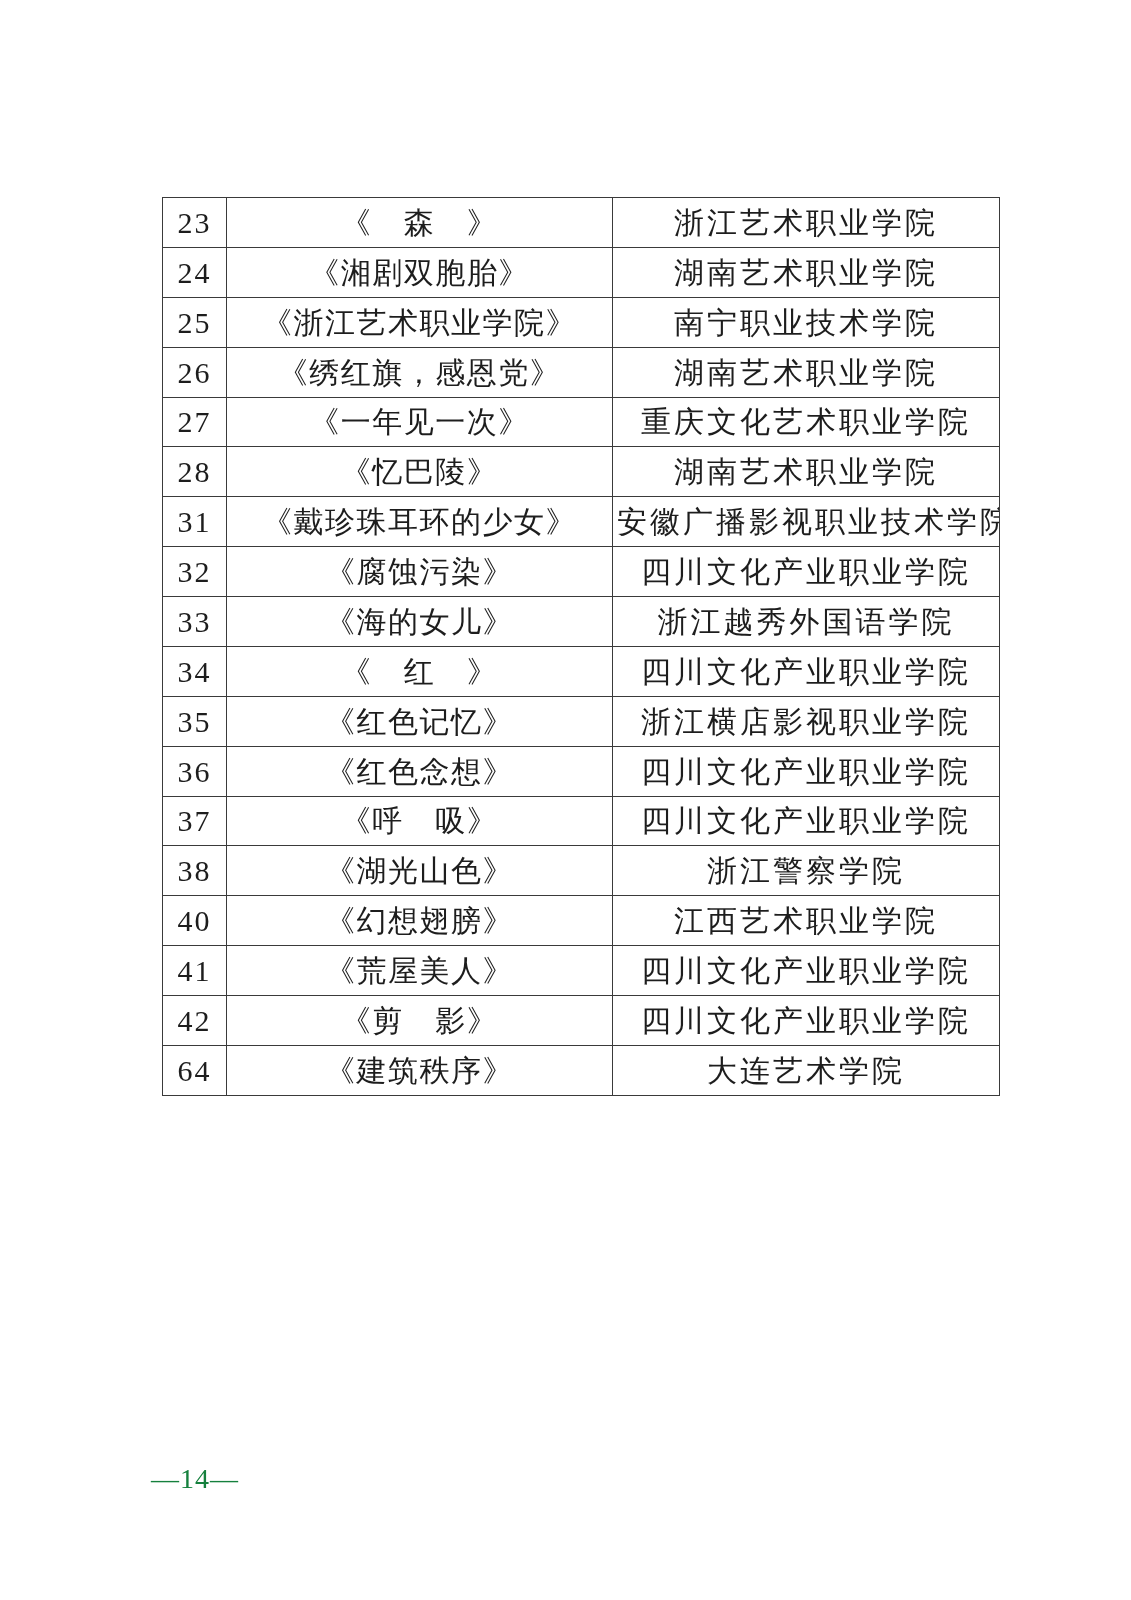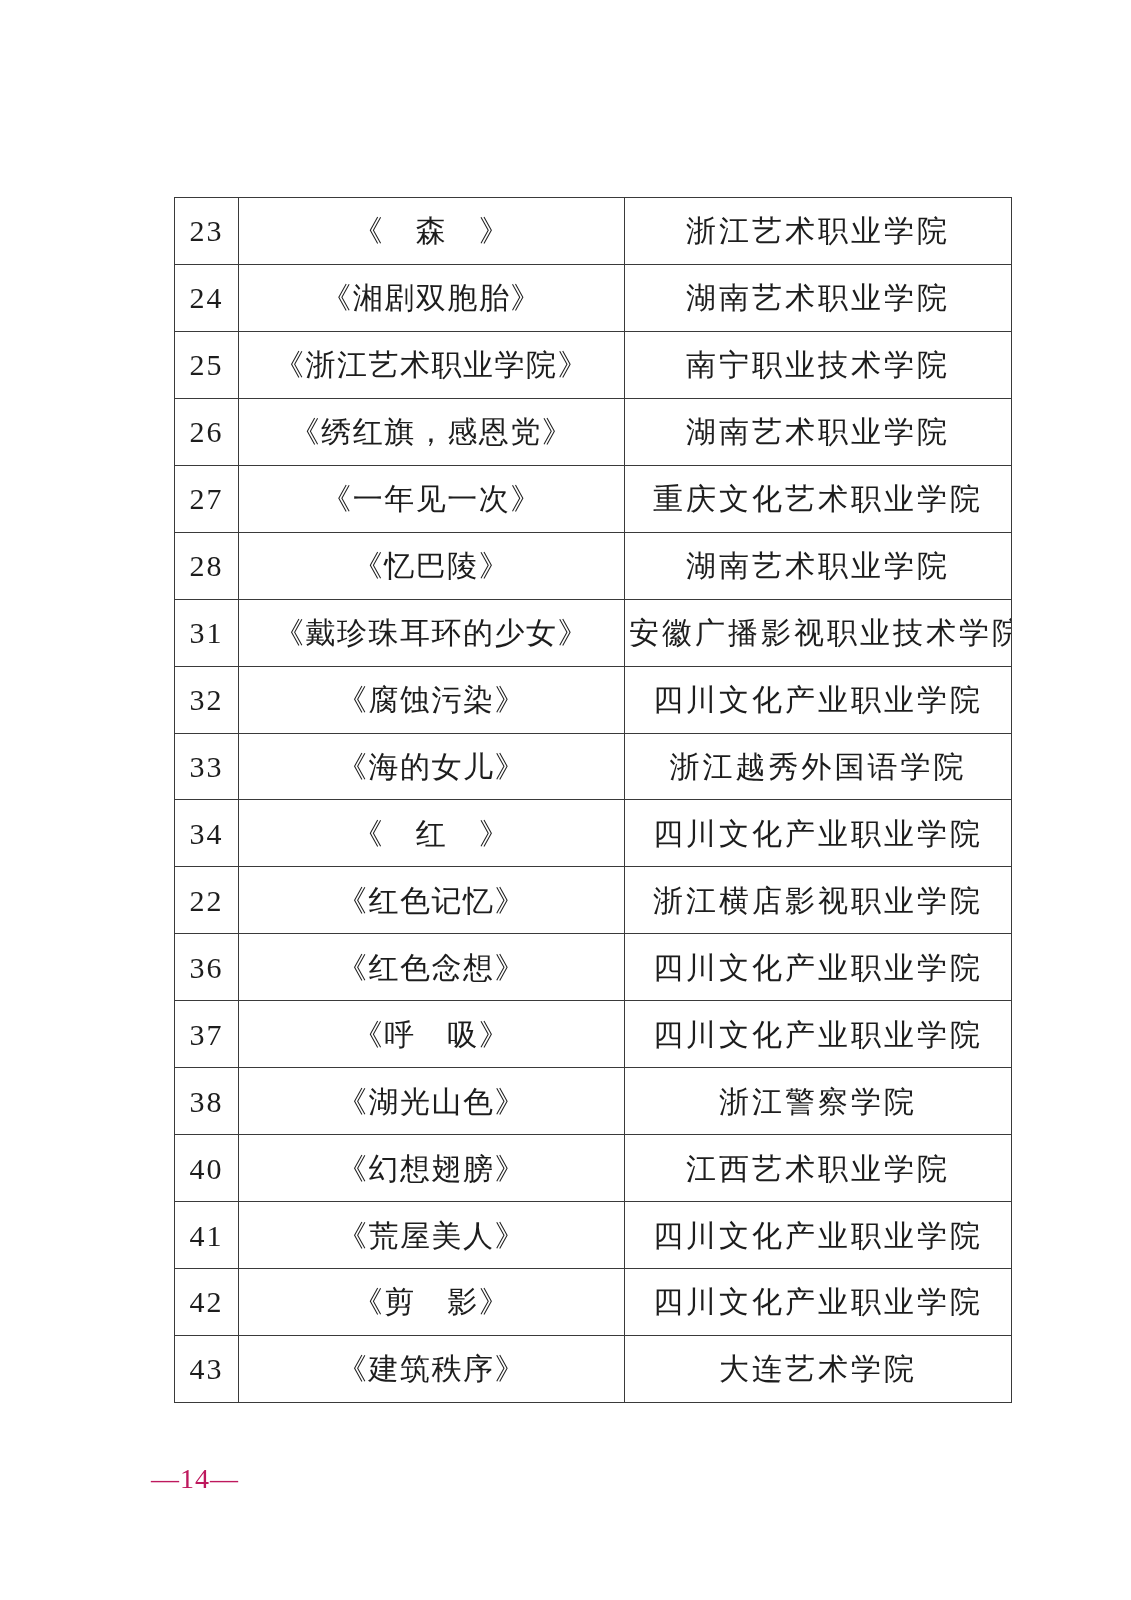--- a/index.html
+++ b/index.html
@@ -13,24 +13,24 @@
     background: #ffffff;
     font-family: "Liberation Serif", "DejaVu Serif", serif;
     color: #1d1d1d;
   }
   .doc-page {
     position: absolute;
     inset: 0;
   }
   table.doc-table {
     position: absolute;
-    left: 174px;
+    left: 162px;
     top: 197px;
     width: 837px;
-    height: 1206px;
+    height: 899px;
     border-collapse: collapse;
     table-layout: fixed;
   }
   table.doc-table td {
     border: 1.6px solid #3a3a3a;
     text-align: center;
     vertical-align: middle;
     font-size: 30px;
     line-height: 1.1;
     padding: 0 4px;
@@ -45,21 +45,21 @@
   }
   td.col-inst {
     letter-spacing: 3px;
   }
   .page-number {
     position: absolute;
     left: 151px;
     top: 1463px;
     font-size: 28px;
     letter-spacing: 1px;
-    color: #be185d;
+    color: #15803d;
   }
 </style>
 </head>
 <body>
 
 <div class="doc-page">
 
   <table class="doc-table">
     <colgroup>
       <col style="width:64px">
@@ -111,21 +111,21 @@
         <td class="col-num">33</td>
         <td class="col-title">《海的女儿》</td>
         <td class="col-inst">浙江越秀外国语学院</td>
       </tr>
       <tr>
         <td class="col-num">34</td>
         <td class="col-title">《　红　》</td>
         <td class="col-inst">四川文化产业职业学院</td>
       </tr>
       <tr>
-        <td class="col-num">22</td>
+        <td class="col-num">35</td>
         <td class="col-title">《红色记忆》</td>
         <td class="col-inst">浙江横店影视职业学院</td>
       </tr>
       <tr>
         <td class="col-num">36</td>
         <td class="col-title">《红色念想》</td>
         <td class="col-inst">四川文化产业职业学院</td>
       </tr>
       <tr>
         <td class="col-num">37</td>
@@ -146,21 +146,21 @@
         <td class="col-num">41</td>
         <td class="col-title">《荒屋美人》</td>
         <td class="col-inst">四川文化产业职业学院</td>
       </tr>
       <tr>
         <td class="col-num">42</td>
         <td class="col-title">《剪　影》</td>
         <td class="col-inst">四川文化产业职业学院</td>
       </tr>
       <tr>
-        <td class="col-num">43</td>
+        <td class="col-num">64</td>
         <td class="col-title">《建筑秩序》</td>
         <td class="col-inst">大连艺术学院</td>
       </tr>
     </tbody>
   </table>
 
   <div class="page-number">—14—</div>
 
 </div>
 

